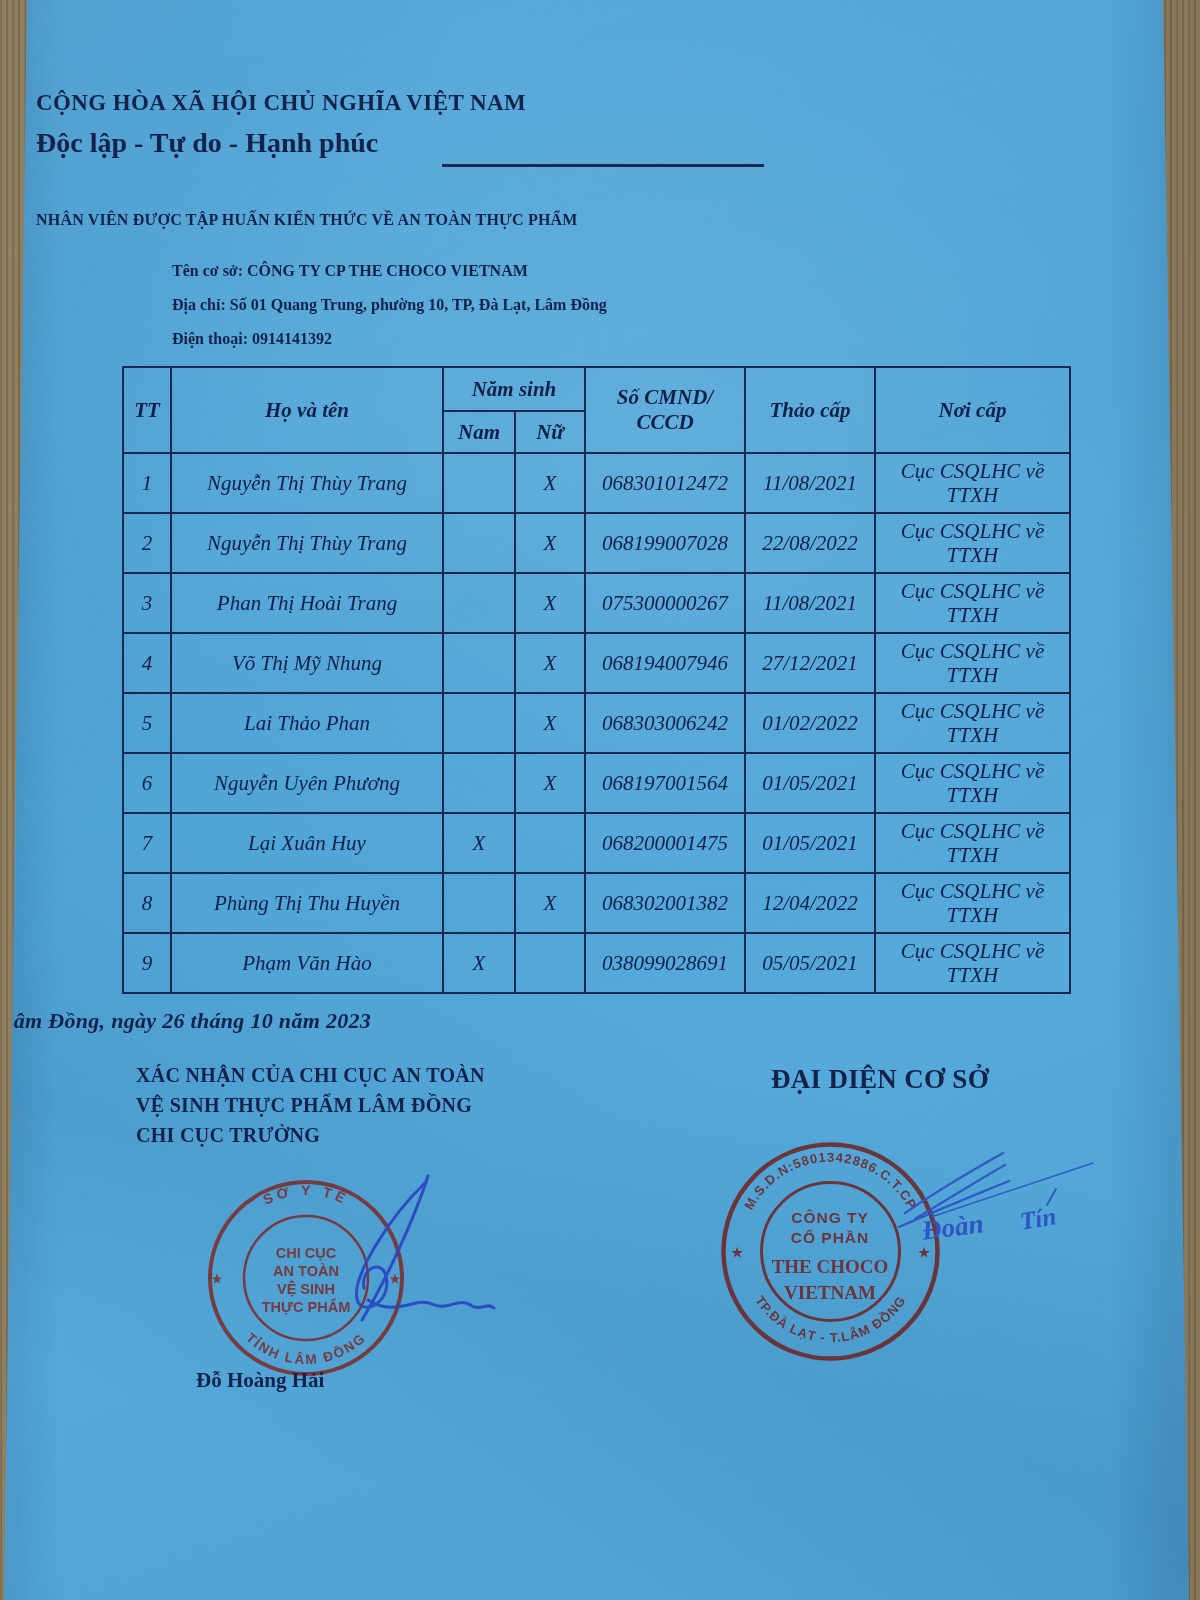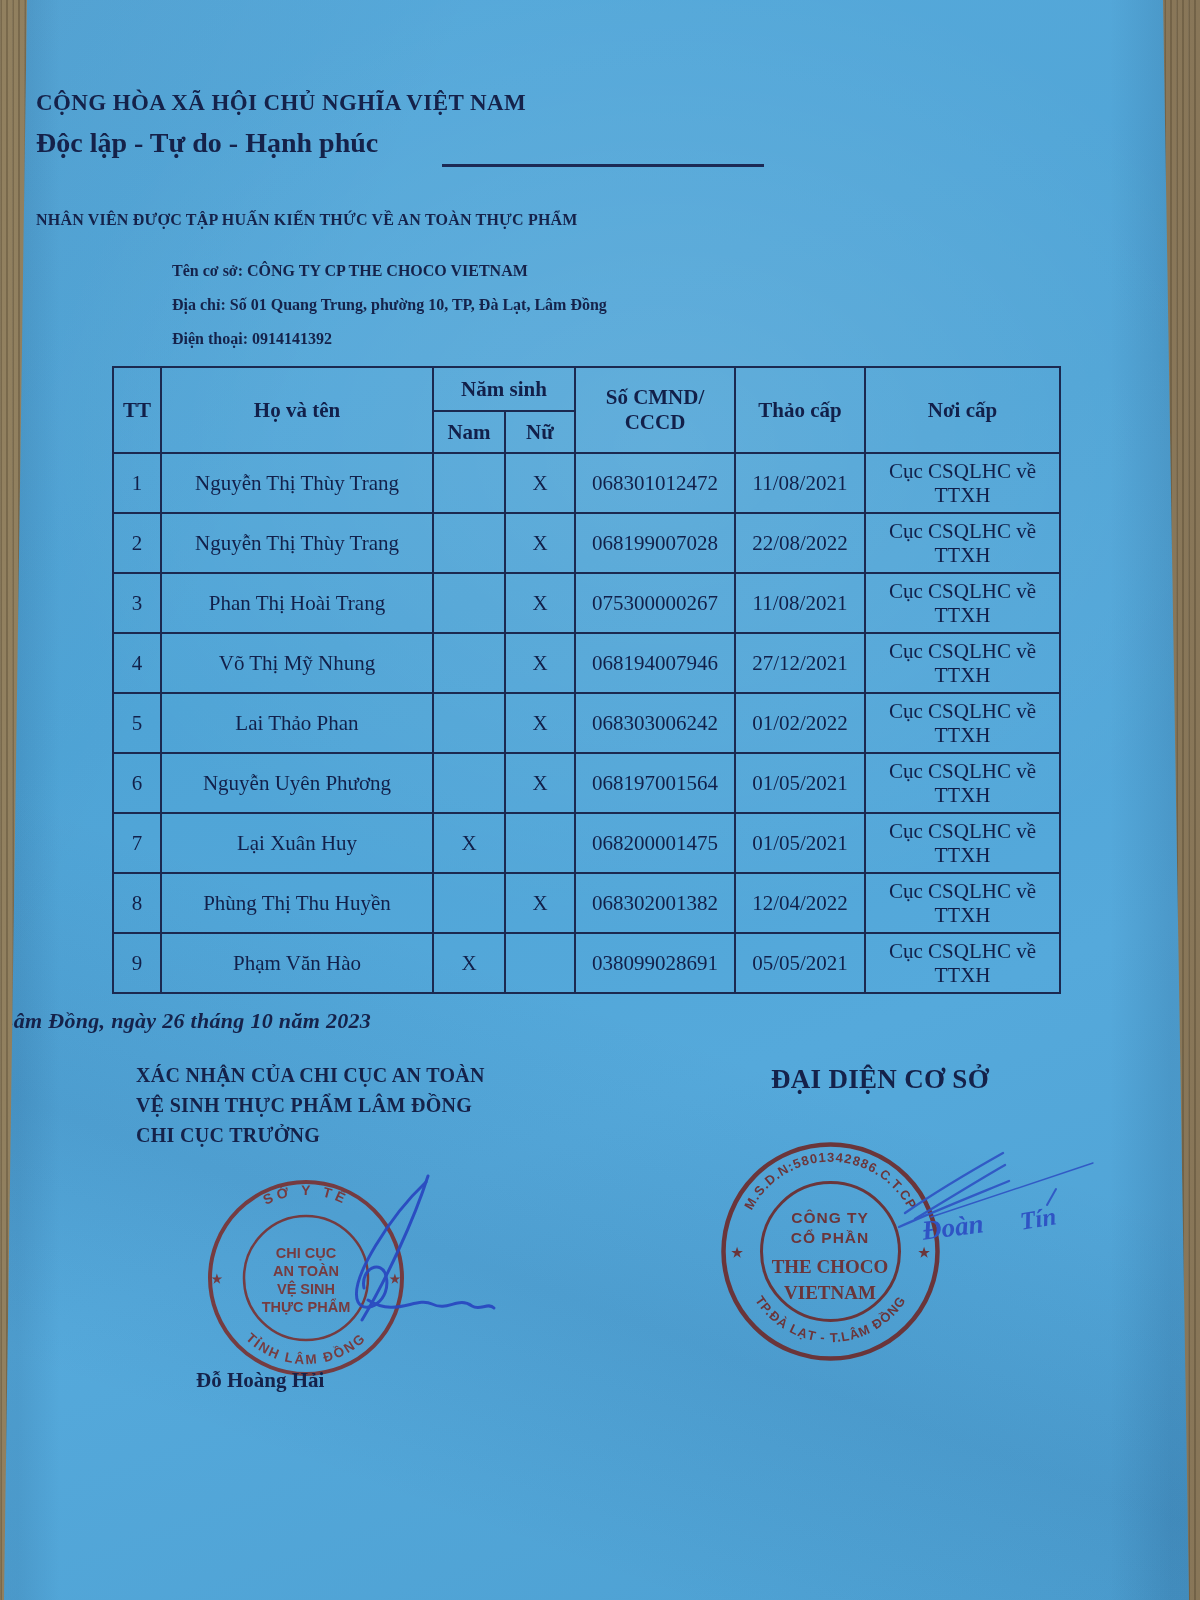--- a/index.html
+++ b/index.html
@@ -55,21 +55,21 @@
     <div class="abs rule" style="left:442px;top:164px;width:322px;"></div>
 
     <div class="abs ctr b title2" style="left:0;top:211px;width:1170px;">NHÂN VIÊN ĐƯỢC TẬP HUẤN KIẾN THỨC VỀ AN TOÀN THỰC PHẨM</div>
 
     <div class="abs b info" style="left:172px;top:254px;width:960px;">
       <div><span>Tên cơ sở:</span> <span>CÔNG TY CP THE CHOCO VIETNAM</span></div>
       <div><span>Địa chỉ:</span> <span>Số 01 Quang Trung, phường 10, TP, Đà Lạt, Lâm Đồng</span></div>
       <div><span>Điện thoại:</span> <span>0914141392</span></div>
     </div>
 
-    <table class="roster abs" style="left:112px;top:366px;">
+    <table class="roster abs" style="left:122px;top:366px;font-style:italic;">
       <colgroup>
         <col style="width:48px">
           <col style="width:272px">
           <col style="width:72px">
           <col style="width:70px">
         <col style="width:160px">
           <col style="width:130px">
           <col style="width:195px">
       </colgroup>
       <thead>

